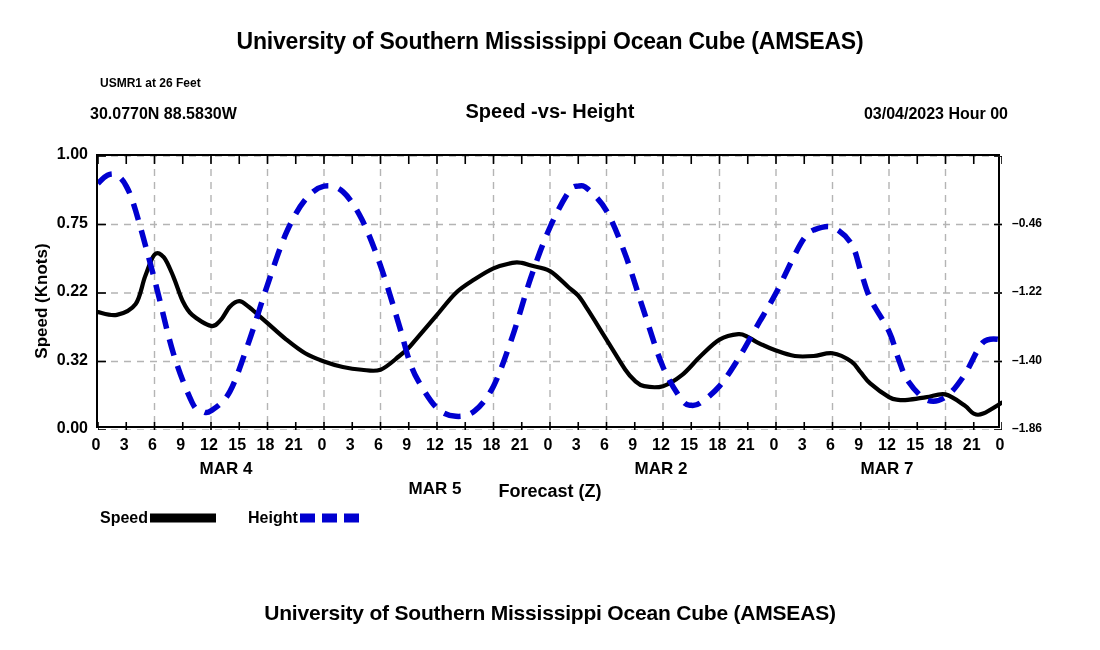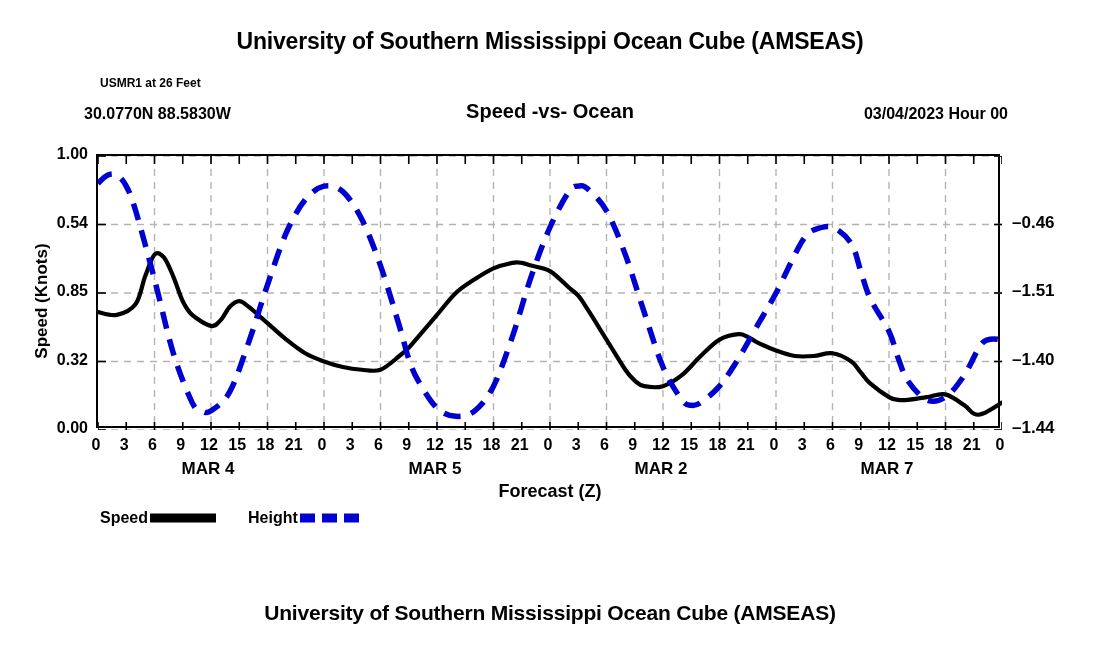--- a/index.html
+++ b/index.html
@@ -44,21 +44,21 @@
   }
 
   .station-line1 {
     position: absolute;
     left: 100px; top: 76px;
     font-size: 12px;
     font-weight: bold;
   }
   .station-line2 {
     position: absolute;
-    left: 84px; top: 105px;
+    left: 90px; top: 105px;
     font-size: 16px;
     font-weight: bold;
   }
   .subtitle {
     position: absolute;
     left: 0; top: 100px;
     width: 1100px;
     text-align: center;
     font-size: 20px;
     font-weight: bold;
@@ -96,21 +96,21 @@
     text-align: right;
     font-size: 16px;
     font-weight: bold;
     width: 80px;
     transform: translateY(-50%);
   }
   .ytick-right {
     position: absolute;
     left: 1012px;
     text-align: left;
-    font-size: 17px;
+    font-size: 12px;
     font-weight: bold;
     width: 80px;
     transform: translateY(-50%);
   }
   .ylabel-left {
     position: absolute;
     left: -8px;
     top: 291px;
     width: 220px;
     text-align: center;
@@ -172,21 +172,21 @@
 </style>
 </head>
 <body>
 
 <div id="page">
 
   <div class="main-title">University of Southern Mississippi Ocean Cube (AMSEAS)</div>
 
   <div class="station-line1">USMR1 at 26 Feet</div>
   <div class="station-line2">30.0770N  88.5830W</div>
-  <div class="subtitle">Speed -vs- Ocean</div>
+  <div class="subtitle">Speed -vs- Height</div>
   <div class="rundate">03/04/2023 Hour 00</div>
 
   <div id="plot">
     <svg id="plot-svg" viewBox="0 0 904 274" preserveAspectRatio="none">
       <g id="gridlines">
           <line x1="56.5" y1="0" x2="56.5" y2="274" stroke="#b4b4b4" stroke-width="1.4" stroke-dasharray="7,6"></line>
           <line x1="113" y1="0" x2="113" y2="274" stroke="#b4b4b4" stroke-width="1.4" stroke-dasharray="7,6"></line>
           <line x1="169.5" y1="0" x2="169.5" y2="274" stroke="#b4b4b4" stroke-width="1.4" stroke-dasharray="7,6"></line>
           <line x1="226" y1="0" x2="226" y2="274" stroke="#b4b4b4" stroke-width="1.4" stroke-dasharray="7,6"></line>
           <line x1="282.5" y1="0" x2="282.5" y2="274" stroke="#b4b4b4" stroke-width="1.4" stroke-dasharray="7,6"></line>
@@ -287,26 +287,26 @@
       <g id="curves">
           <path d="M 0.00 156.18 C 3.14 156.64 12.56 160.29 18.83 158.92 C 25.11 157.55 32.96 154.35 37.67 147.96 C 42.38 141.57 43.94 128.78 47.08 120.56 C 50.22 112.34 53.36 101.84 56.50 98.64 C 59.64 95.44 62.78 97.73 65.92 101.38 C 69.06 105.03 72.19 113.25 75.33 120.56 C 78.47 127.87 81.61 138.83 84.75 145.22 C 87.89 151.61 89.46 154.81 94.17 158.92 C 98.88 163.03 108.29 168.97 113.00 169.88 C 117.71 170.79 119.28 167.60 122.42 164.40 C 125.56 161.20 128.69 153.90 131.83 150.70 C 134.97 147.50 138.11 145.22 141.25 145.22 C 144.39 145.22 147.53 148.42 150.67 150.70 C 153.81 152.98 156.94 156.18 160.08 158.92 C 163.22 161.66 164.79 163.03 169.50 167.14 C 174.21 171.25 182.06 178.56 188.33 183.58 C 194.61 188.60 200.89 193.63 207.17 197.28 C 213.44 200.93 219.72 203.22 226.00 205.50 C 232.28 207.78 238.56 209.61 244.83 210.98 C 251.11 212.35 257.39 213.26 263.67 213.72 C 269.94 214.18 276.22 216.00 282.50 213.72 C 288.78 211.44 296.63 203.67 301.33 200.02 C 306.04 196.37 307.61 195.00 310.75 191.80 C 313.89 188.60 315.46 186.32 320.17 180.84 C 324.88 175.36 332.72 166.23 339.00 158.92 C 345.28 151.61 351.56 142.94 357.83 137.00 C 364.11 131.06 370.39 127.41 376.67 123.30 C 382.94 119.19 389.22 115.08 395.50 112.34 C 401.78 109.60 409.63 107.77 414.33 106.86 C 419.04 105.95 420.61 106.40 423.75 106.86 C 426.89 107.32 428.46 108.23 433.17 109.60 C 437.88 110.97 445.72 111.43 452.00 115.08 C 458.28 118.73 466.13 127.41 470.83 131.52 C 475.54 135.63 477.11 136.09 480.25 139.74 C 483.39 143.39 484.96 146.13 489.67 153.44 C 494.37 160.75 502.22 173.53 508.50 183.58 C 514.78 193.63 522.63 206.87 527.33 213.72 C 532.04 220.57 533.61 221.94 536.75 224.68 C 539.89 227.42 541.46 229.25 546.17 230.16 C 550.88 231.07 558.72 231.99 565.00 230.16 C 571.28 228.33 577.56 224.22 583.83 219.20 C 590.11 214.18 596.39 205.96 602.67 200.02 C 608.94 194.08 615.22 187.23 621.50 183.58 C 627.78 179.93 635.63 178.56 640.33 178.10 C 645.04 177.64 646.61 179.47 649.75 180.84 C 652.89 182.21 654.46 184.04 659.17 186.32 C 663.88 188.60 671.72 192.26 678.00 194.54 C 684.28 196.82 690.56 199.11 696.83 200.02 C 703.11 200.93 709.39 200.48 715.67 200.02 C 721.94 199.56 728.22 196.37 734.50 197.28 C 740.78 198.19 748.63 202.30 753.33 205.50 C 758.04 208.70 759.61 212.81 762.75 216.46 C 765.89 220.11 767.46 223.31 772.17 227.42 C 776.88 231.53 786.29 238.38 791.00 241.12 C 795.71 243.86 797.28 243.40 800.42 243.86 C 803.56 244.32 805.13 244.32 809.83 243.86 C 814.54 243.40 822.39 242.03 828.67 241.12 C 834.94 240.21 841.22 237.01 847.50 238.38 C 853.78 239.75 861.63 246.14 866.33 249.34 C 871.04 252.54 872.61 256.19 875.75 257.56 C 878.89 258.93 880.46 259.39 885.17 257.56 C 889.88 255.73 900.86 248.43 904.00 246.60" fill="none" stroke="#000000" stroke-width="4.2" stroke-linecap="round" stroke-linejoin="round"></path>
           <path d="M 0.00 27.40 C 1.57 26.03 6.28 20.55 9.42 19.18 C 12.56 17.81 15.69 17.35 18.83 19.18 C 21.97 21.01 25.11 24.20 28.25 30.14 C 31.39 36.08 32.96 39.27 37.67 54.80 C 42.38 70.33 50.22 99.55 56.50 123.30 C 62.78 147.05 69.06 176.73 75.33 197.28 C 81.61 217.83 89.46 237.01 94.17 246.60 C 98.88 256.19 100.44 253.45 103.58 254.82 C 106.72 256.19 108.29 258.02 113.00 254.82 C 117.71 251.62 125.56 247.06 131.83 235.64 C 138.11 224.22 144.39 204.13 150.67 186.32 C 156.94 168.51 163.22 147.05 169.50 128.78 C 175.78 110.51 182.06 90.88 188.33 76.72 C 194.61 62.56 200.89 51.60 207.17 43.84 C 213.44 36.08 219.72 31.51 226.00 30.14 C 232.28 28.77 238.56 30.14 244.83 35.62 C 251.11 41.10 257.39 50.69 263.67 63.02 C 269.94 75.35 276.22 91.79 282.50 109.60 C 288.78 127.41 296.63 154.35 301.33 169.88 C 306.04 185.41 307.61 193.63 310.75 202.76 C 313.89 211.89 315.46 216.46 320.17 224.68 C 324.88 232.90 332.72 246.14 339.00 252.08 C 345.28 258.02 351.56 259.84 357.83 260.30 C 364.11 260.76 370.39 259.84 376.67 254.82 C 382.94 249.80 389.22 242.49 395.50 230.16 C 401.78 217.83 408.06 199.11 414.33 180.84 C 420.61 162.57 426.89 138.83 433.17 120.56 C 439.44 102.29 445.72 85.40 452.00 71.24 C 458.28 57.08 466.13 42.47 470.83 35.62 C 475.54 28.77 477.11 30.60 480.25 30.14 C 483.39 29.68 484.96 28.77 489.67 32.88 C 494.37 36.99 502.22 43.84 508.50 54.80 C 514.78 65.76 521.06 81.74 527.33 98.64 C 533.61 115.54 539.89 137.46 546.17 156.18 C 552.44 174.90 558.72 196.37 565.00 210.98 C 571.28 225.59 579.13 237.47 583.83 243.86 C 588.54 250.25 590.11 248.88 593.25 249.34 C 596.39 249.80 597.96 249.80 602.67 246.60 C 607.38 243.40 615.22 237.47 621.50 230.16 C 627.78 222.85 634.06 212.81 640.33 202.76 C 646.61 192.71 652.89 180.84 659.17 169.88 C 665.44 158.92 671.72 148.87 678.00 137.00 C 684.28 125.13 692.13 107.77 696.83 98.64 C 701.54 89.51 703.11 86.31 706.25 82.20 C 709.39 78.09 710.96 75.81 715.67 73.98 C 720.38 72.15 728.22 68.96 734.50 71.24 C 740.78 73.52 748.63 80.37 753.33 87.68 C 758.04 94.99 759.61 105.95 762.75 115.08 C 765.89 124.21 767.46 132.43 772.17 142.48 C 776.88 152.53 786.29 165.31 791.00 175.36 C 795.71 185.41 797.28 194.54 800.42 202.76 C 803.56 210.98 805.13 217.83 809.83 224.68 C 814.54 231.53 822.39 241.12 828.67 243.86 C 834.94 246.60 841.22 245.23 847.50 241.12 C 853.78 237.01 860.06 228.33 866.33 219.20 C 872.61 210.07 878.89 192.26 885.17 186.32 C 891.44 180.38 900.86 184.04 904.00 183.58" fill="none" stroke="#0000d0" stroke-width="5.5" stroke-linecap="butt" stroke-linejoin="round" stroke-dasharray="17,11"></path>
         </g>
     </svg>
   </div>
 
   <div id="axis-labels">
       <div class="ytick-left" style="top: 428px;">0.00</div>
       <div class="ytick-left" style="top: 359.5px;">0.32</div>
-      <div class="ytick-left" style="top: 291px;">0.85</div>
-      <div class="ytick-left" style="top: 222.5px;">0.54</div>
+      <div class="ytick-left" style="top: 291px;">0.22</div>
+      <div class="ytick-left" style="top: 222.5px;">0.75</div>
       <div class="ytick-left" style="top: 154px;">1.00</div>
-      <div class="ytick-right" style="top: 428px;">–1.44</div>
+      <div class="ytick-right" style="top: 428px;">–1.86</div>
       <div class="ytick-right" style="top: 359.5px;">–1.40</div>
-      <div class="ytick-right" style="top: 291px;">–1.51</div>
+      <div class="ytick-right" style="top: 291px;">–1.22</div>
       <div class="ytick-right" style="top: 222.5px;">–0.46</div>
       <div class="xtick" style="left: 96px;">0</div>
       <div class="xtick" style="left: 124.25px;">3</div>
       <div class="xtick" style="left: 152.5px;">6</div>
       <div class="xtick" style="left: 180.75px;">9</div>
       <div class="xtick" style="left: 209px;">12</div>
       <div class="xtick" style="left: 237.25px;">15</div>
       <div class="xtick" style="left: 265.5px;">18</div>
       <div class="xtick" style="left: 293.75px;">21</div>
       <div class="xtick" style="left: 322px;">0</div>
@@ -327,22 +327,22 @@
       <div class="xtick" style="left: 745.75px;">21</div>
       <div class="xtick" style="left: 774px;">0</div>
       <div class="xtick" style="left: 802.25px;">3</div>
       <div class="xtick" style="left: 830.5px;">6</div>
       <div class="xtick" style="left: 858.75px;">9</div>
       <div class="xtick" style="left: 887px;">12</div>
       <div class="xtick" style="left: 915.25px;">15</div>
       <div class="xtick" style="left: 943.5px;">18</div>
       <div class="xtick" style="left: 971.75px;">21</div>
       <div class="xtick" style="left: 1000px;">0</div>
-      <div class="daylabel" style="left: 208px;">MAR 4</div>
-      <div class="daylabel" style="left: 435px;">MAR 5</div>
+      <div class="daylabel" style="left: 226px;">MAR 4</div>
+      <div class="daylabel" style="left: 435px; margin-top: 20px;">MAR 5</div>
       <div class="daylabel" style="left: 661px;">MAR 2</div>
       <div class="daylabel" style="left: 887px;">MAR 7</div>
     </div>
 
   <div class="ylabel-left">Speed (Knots)</div>
 
   <div class="xaxis-title">Forecast (Z)</div>
 
   <div id="legend">
       <div class="legend-entry" style="left: 0px;">

